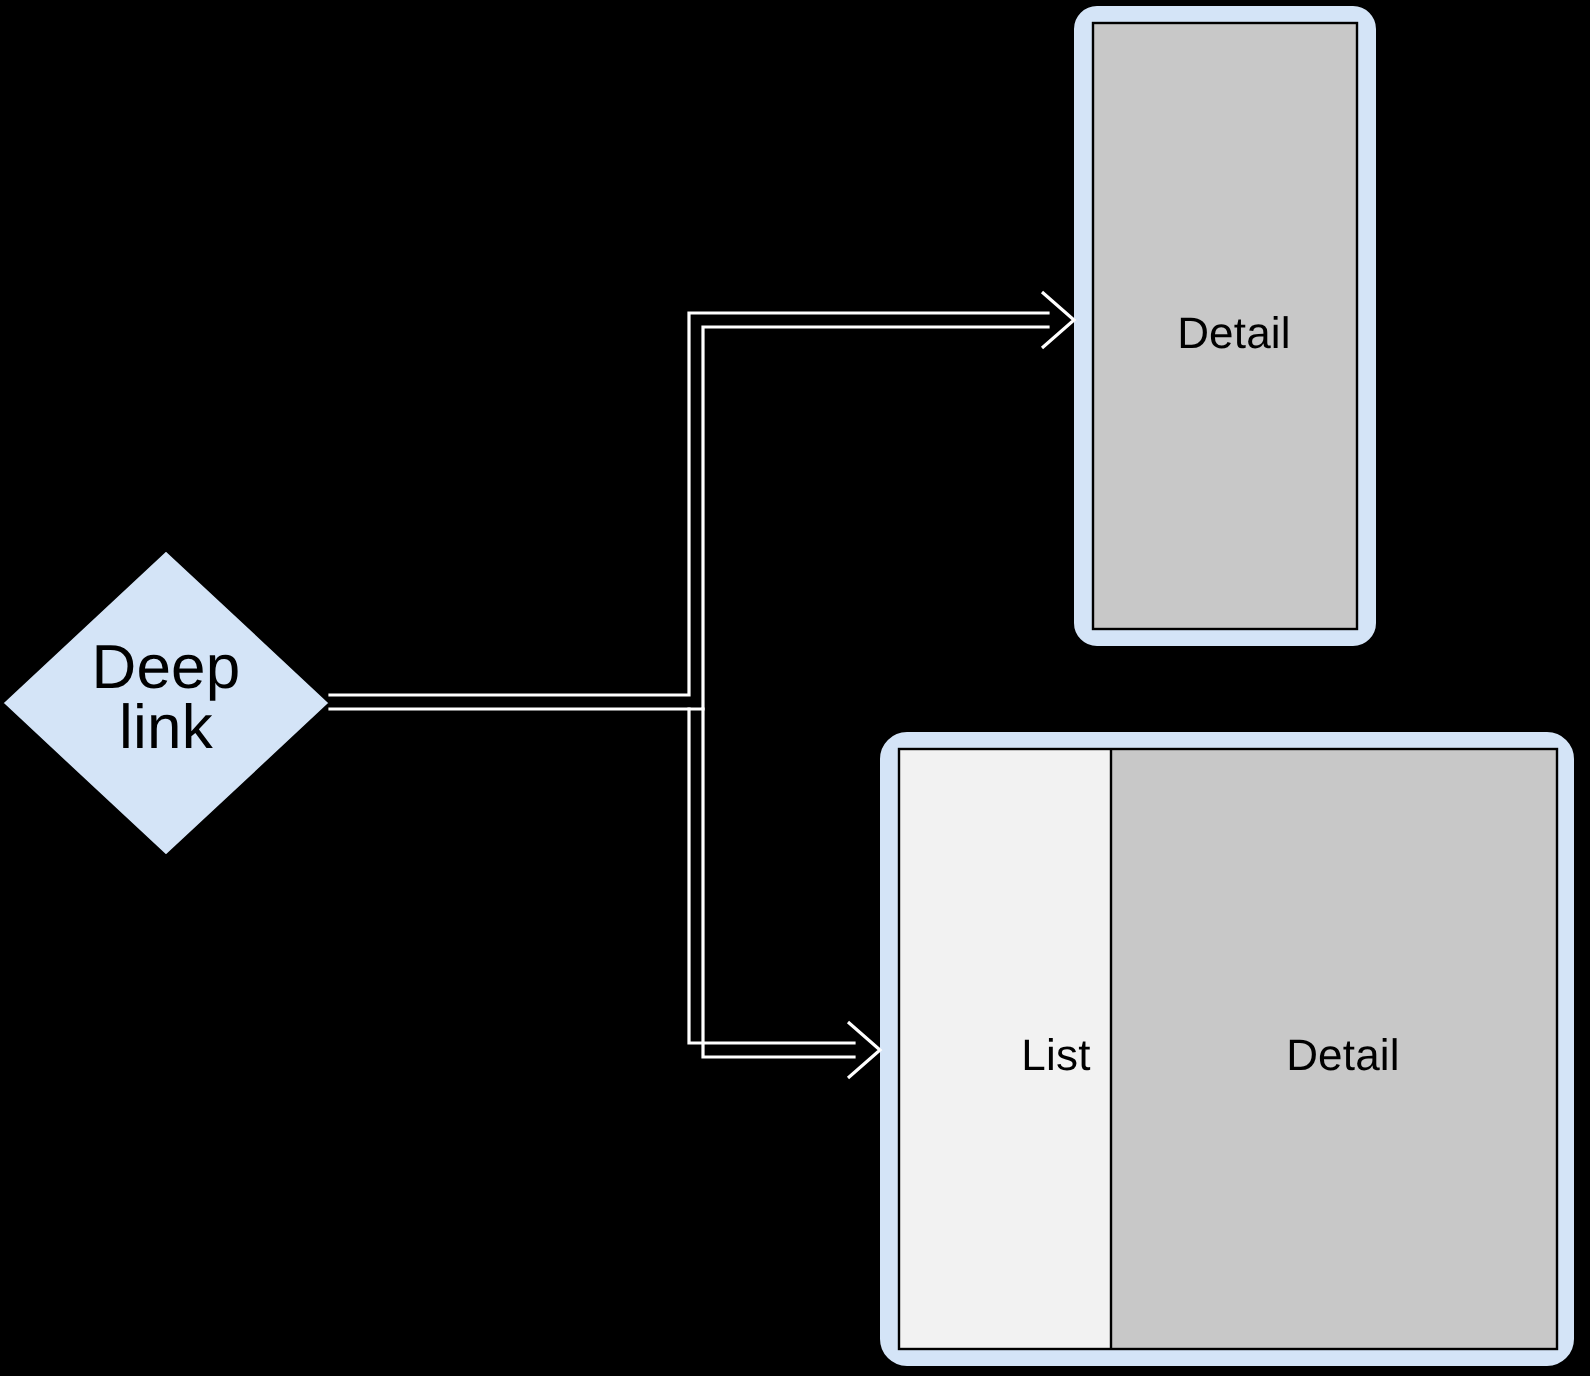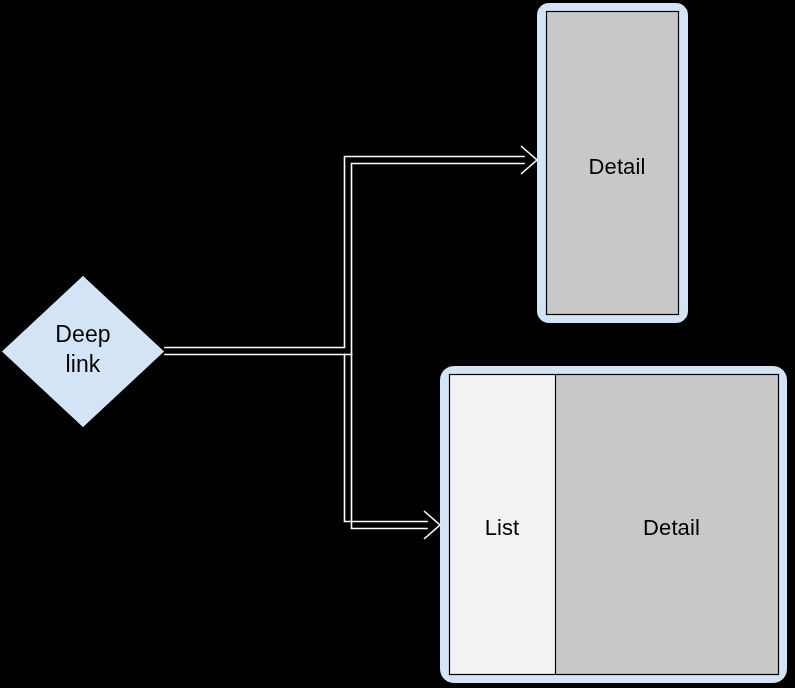--- a/index.html
+++ b/index.html
@@ -35,32 +35,33 @@
     line-height: 28px;
     text-align: center;
     white-space: pre;
     pointer-events: none;
     letter-spacing: 0.1px;
   }
   .diamond-label {
     left: 22px;
     top: 319px;
     width: 122px;
-    font-size: 23px;
+    font-size: 31px;
     line-height: 30px;
   }
   .phone-detail-label {
     left: 546px;
     top: 153px;
     width: 142px;
   }
   .tablet-list-label {
     left: 448px;
     top: 514px;
     width: 108px;
+    padding-left: 26px;
   }
   .tablet-detail-label {
     left: 556px;
     top: 514px;
     width: 231px;
   }
 </style>
 </head>
 <body>
 

